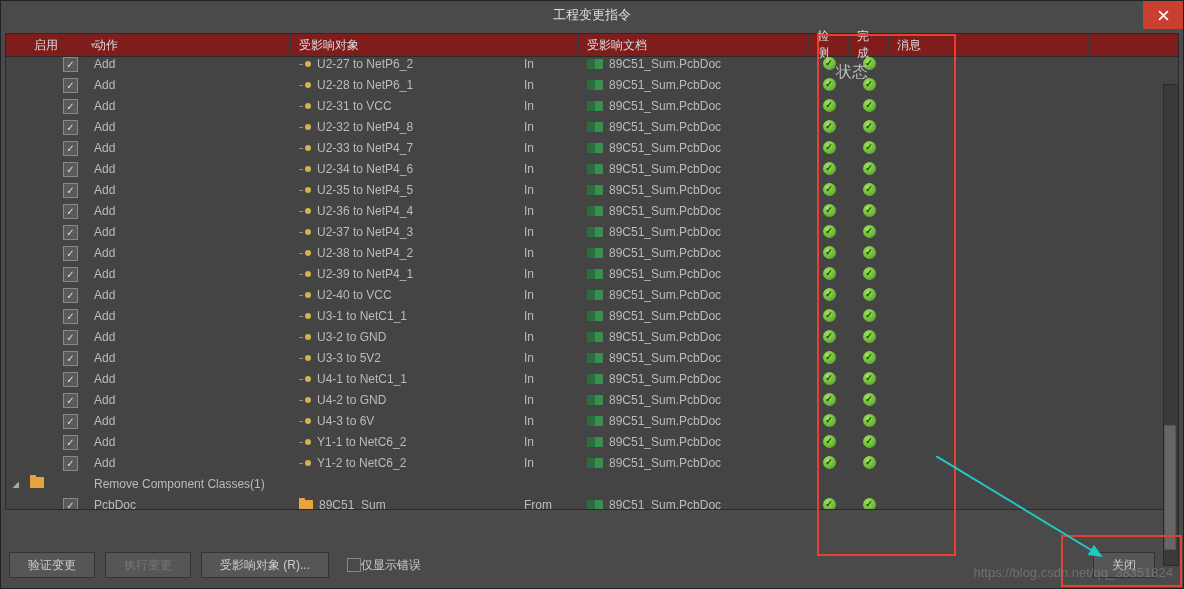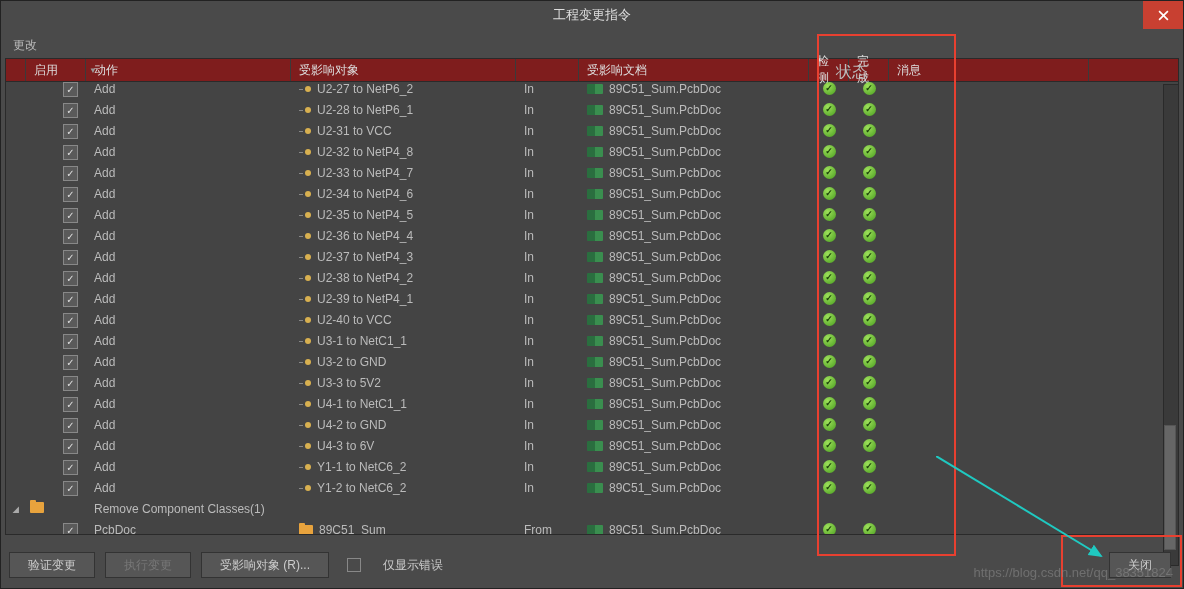--- a/index.html
+++ b/index.html
@@ -34,46 +34,45 @@
 .net-icon{width:12px;height:12px;margin-right:6px;flex:0 0 12px;position:relative}
 .net-icon:before{content:"";position:absolute;width:6px;height:6px;border-radius:50%;background:#d8b050;right:0;top:3px}
 .net-icon:after{content:"";position:absolute;width:4px;height:1px;background:#888;left:0;top:6px}
 .pcb-icon{width:16px;height:10px;margin-right:6px;flex:0 0 16px;background:linear-gradient(90deg,#2a6e3f 50%,#3a8e4f 50%);border-radius:1px}
 .tick{width:13px;height:13px;border-radius:50%;background:radial-gradient(circle at 35% 30%,#9de05a,#4a9e20);display:flex;align-items:center;justify-content:center}
 .tick:after{content:"✓";color:#1a4008;font-size:9px;font-weight:bold;line-height:1}
 .section-status{position:absolute;left:835px;top:33px;color:#bbb;font-size:16px}
 .red-box1{position:absolute;border:2px solid #e84030;pointer-events:none;left:816px;top:33px;width:135px;height:518px}
 .red-box2{position:absolute;border:2px solid #e84030;pointer-events:none;left:1060px;top:534px;width:117px;height:48px}
 .arrow{position:absolute;left:935px;top:455px;pointer-events:none}
-.footer{position:absolute;left:8px;bottom:8px;right:8px;height:30px;display:flex;align-items:center;gap:10px}
+.footer{position:absolute;left:8px;bottom:8px;right:24px;height:30px;display:flex;align-items:center;gap:10px}
 .btn{height:24px;padding:0 18px;background:#565656;border:1px solid #333;color:#ccc;font-size:12px;display:flex;align-items:center;cursor:pointer}
 .btn.disabled{color:#777}
 .btn-close{position:absolute;right:4px}
-.chk-label{display:flex;align-items:center;gap:22px;margin-left:8px}
+.chk-label{display:flex;align-items:center;gap:0;margin-left:8px}
 .chk-box{width:12px;height:12px;border:1px solid #888;background:#4a4a4a}
 .watermark{position:absolute;right:10px;bottom:8px;color:#888;font-size:13px;opacity:0.6;pointer-events:none;font-family:Arial}
 .scrollbar{position:absolute;right:4px;top:55px;width:14px;height:480px;background:#3a3a3a;border:1px solid #2a2a2a}
 .scroll-thumb{position:absolute;width:12px;left:0;background:#666;border:1px solid #555;box-sizing:border-box}
 .dropdown-arrow{position:absolute;left:88px;font-size:8px;color:#999}
 </style>
 </head>
 <body>
 
 <div class="window">
   <div class="titlebar">
     <span class="title">工程变更指令</span>
     <div class="close-btn">
       <svg viewBox="0 0 10 10">
           <path d="M1 1 L9 9 M9 1 L1 9" stroke="#fff" stroke-width="1.5"></path>
         </svg>
     </div>
   </div>
 
   <div class="body">
-    <div class="section-hdr">更改</div>
     <div class="section-status">状态</div>
 
     <div class="grid-wrap">
       <div class="grid-header">
         <div class="cell col-exp"></div>
         <div class="cell col-ck">
             <span>启用</span>
             <span class="dropdown-arrow">▼</span>
           </div>
         <div class="cell col-act">动作</div>

